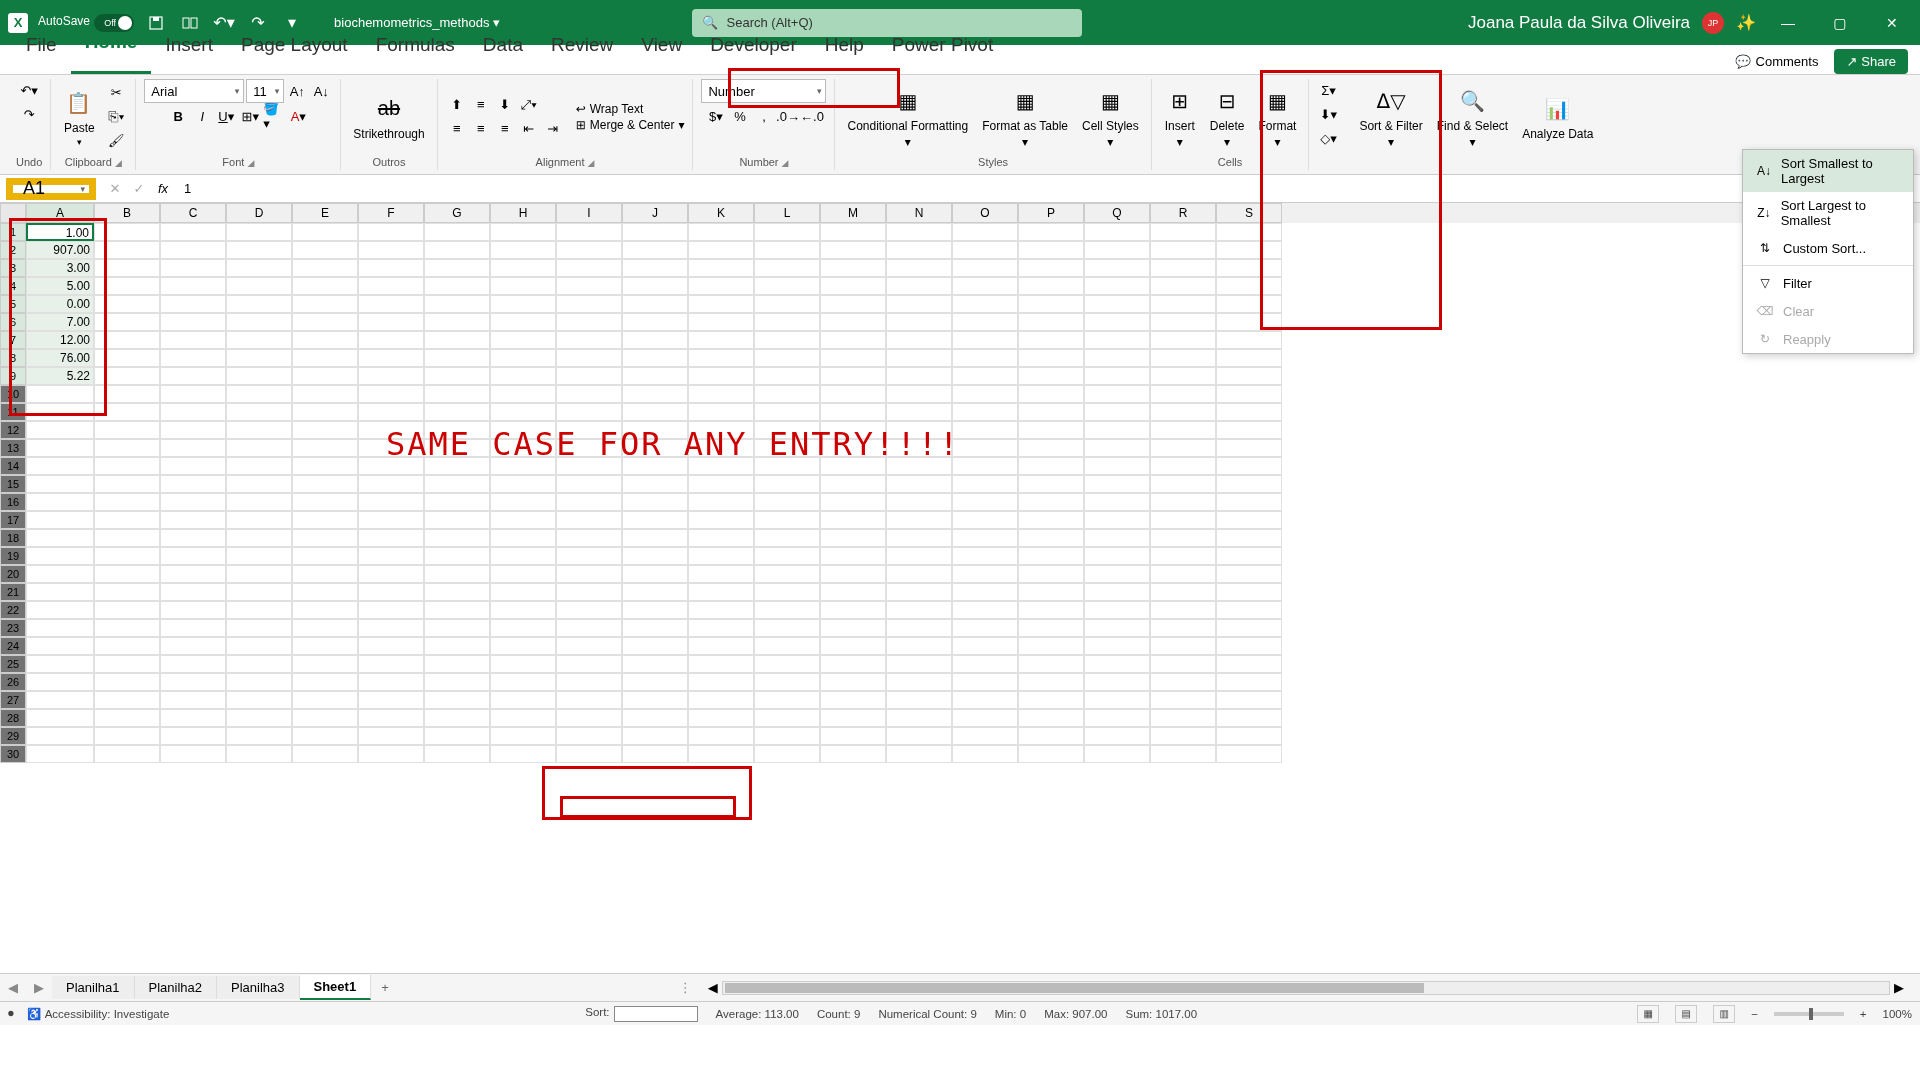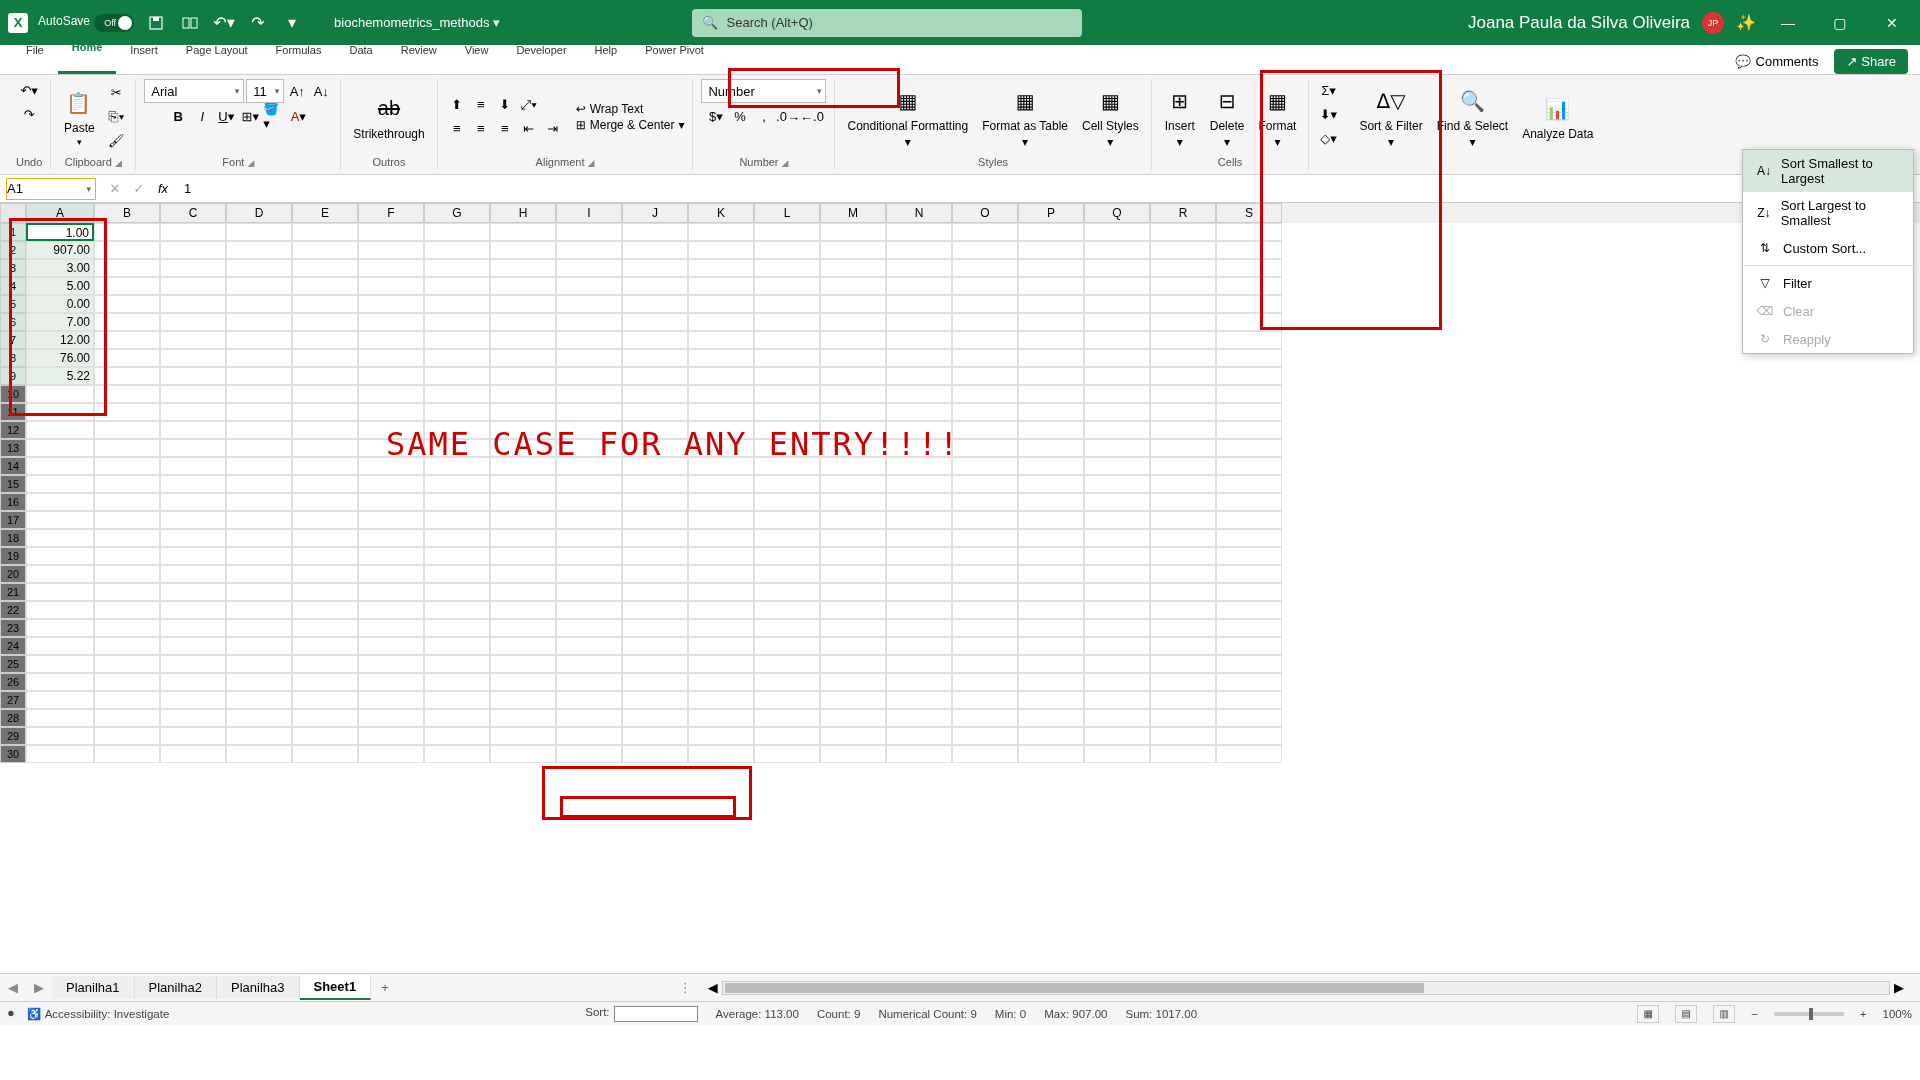--- a/index.html
+++ b/index.html
@@ -14,21 +14,21 @@
 .toggle-knob { width: 14px; height: 14px; background: #fff; border-radius: 50%; margin-left: 2px; }
 .qat-btn { width: 24px; height: 24px; display: flex; align-items: center; justify-content: center; cursor: pointer; }
 .filename { margin-left: 20px; font-size: 13px; }
 .search-box { flex: 0 0 390px; height: 28px; background: #a8d8b9; border-radius: 4px; margin: 0 auto; display: flex; align-items: center; padding: 0 10px; color: #333; font-size: 13px; gap: 8px; }
 .titlebar-right { display: flex; align-items: center; gap: 12px; margin-left: auto; }
 .user-badge { width: 22px; height: 22px; background: #d33; border-radius: 50%; font-size: 9px; display: flex; align-items: center; justify-content: center; }
 .win-btn { width: 40px; height: 30px; display: flex; align-items: center; justify-content: center; cursor: pointer; font-size: 14px; }
 
 
 .tabstrip { height: 30px; background: #fff; display: flex; align-items: flex-end; padding: 0 12px; border-bottom: 1px solid #d0d0d0; }
-.tab { padding: 18px 14px; font-size: 11px; cursor: pointer; color: #333; }
+.tab { padding: 18px 14px; font-size: 19px; cursor: pointer; color: #333; }
 .tab.active { border-bottom: 3px solid #107c41; color: #107c41; font-weight: 600; }
 .tabstrip-right { margin-left: auto; display: flex; gap: 8px; align-items: center; }
 .comments-btn { font-size: 13px; padding: 4px 8px; cursor: pointer; display:flex; align-items:center; gap:4px;}
 .share-btn { background: #107c41; color: #fff; padding: 5px 12px; border-radius: 4px; font-size: 13px; cursor: pointer; display:flex; align-items:center; gap:4px; }
 
 
 .ribbon { height: 100px; background: #f5f5f5; display: flex; border-bottom: 1px solid #ccc; padding: 4px 8px; gap: 0; position: relative; }
 .rgroup { display: flex; flex-direction: column; padding: 0 8px; border-right: 1px solid #ddd; }
 .rgroup-body { flex: 1; display: flex; align-items: center; gap: 6px; }
 .rgroup-label { font-size: 11px; color: #555; text-align: center; padding: 2px 0; }
@@ -42,21 +42,21 @@
 .font-combo { width: 100px; }
 .size-combo { width: 38px; }
 .num-combo { width: 125px; }
 .dialog-launcher { font-size: 9px; color: #888; align-self: flex-end; margin-left: auto; }
 
 
 .redbox { position: absolute; border: 3px solid #c00; pointer-events: none; z-index: 50; }
 
 
 .fbar { height: 28px; display: flex; align-items: center; border-bottom: 1px solid #ccc; background: #fff; }
-.namebox { width: 90px; border: 1px solid #eab308; height: 22px; margin-left: 6px; padding: 0 0; font-size: 13px; display:flex; align-items:center; position:relative;}
+.namebox { width: 90px; border: 7px solid #eab308; height: 22px; margin-left: 6px; padding: 0 10px; font-size: 18px; display:flex; align-items:center; position:relative;}
 .namebox::after { content:'▾'; position:absolute; right:4px; font-size:9px; color:#666;}
 .fbar-btns { display: flex; margin-left: 8px; gap: 2px; }
 .fbar-input { flex: 1; padding: 0 10px; font-size: 13px; }
 
 
 .grid-wrap { position: relative; height: 770px; overflow: hidden; }
 .colheads { display: flex; height: 20px; background: #f0f0f0; }
 .corner { width: 26px; border: 1px solid #ccc; background: #e8e8e8; }
 .colhead { width: 66px; border: 1px solid #ccc; text-align: center; font-size: 12px; line-height: 18px; background: #f0f0f0; }
 .colhead.sel { background: #d8e8dd; }

